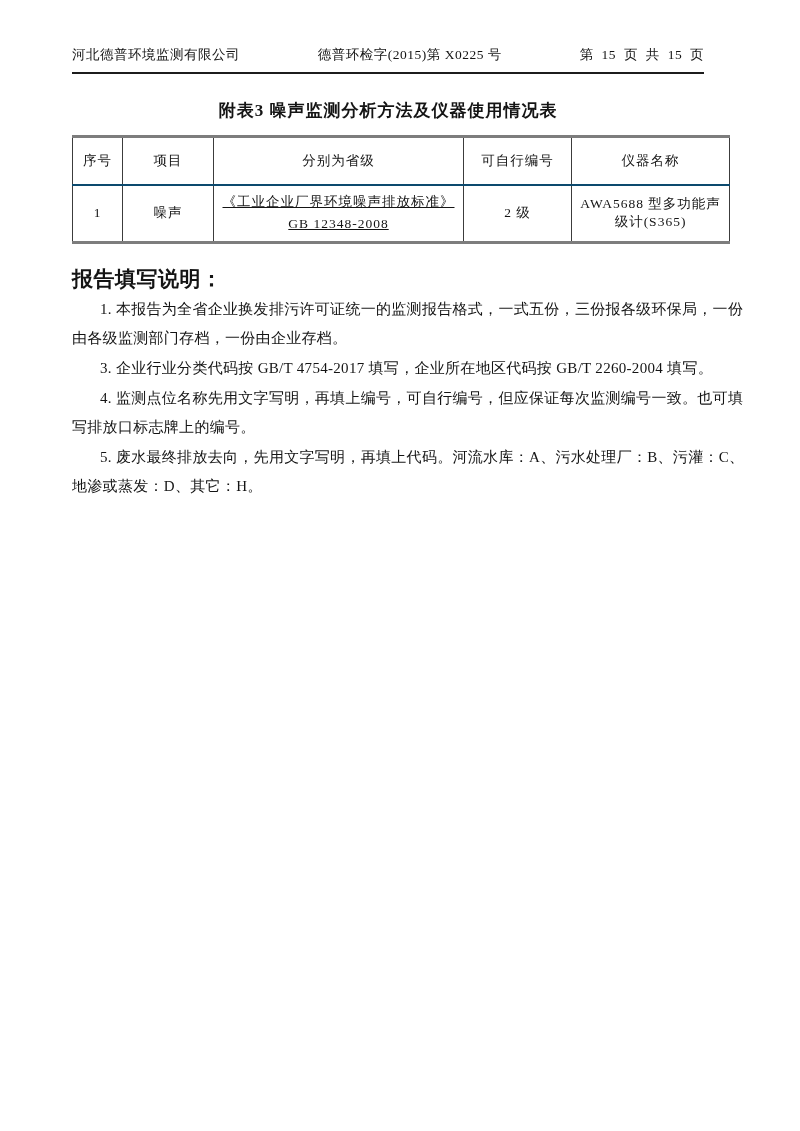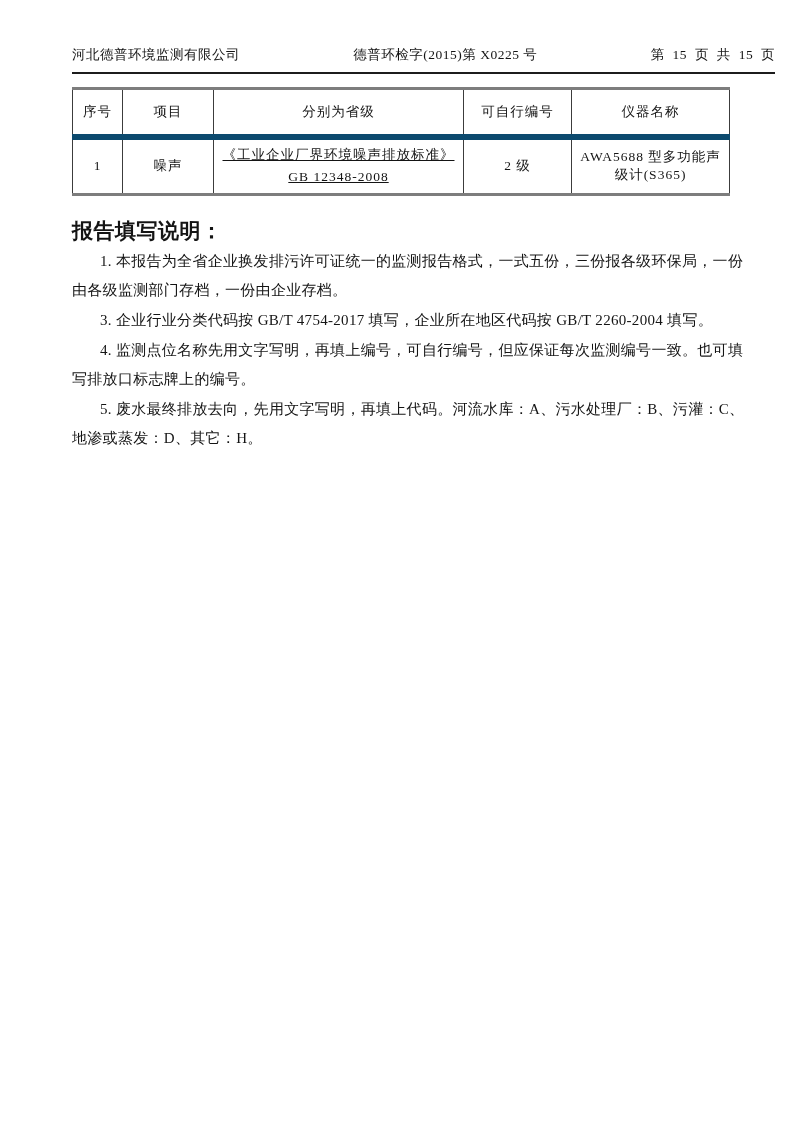--- a/index.html
+++ b/index.html
@@ -12,21 +12,21 @@
     height: 1131px;
     color: #141414;
     font-family: "Liberation Serif", "DejaVu Serif", serif;
     overflow: hidden;
   }
   .page {
     position: relative;
     width: 800px;
     height: 1131px;
     box-sizing: border-box;
-    padding: 46px 25px 0 72px;
+    padding: 46px 96px 0 72px;
   }
   
   .doc-header {
     display: flex;
     justify-content: space-between;
     align-items: baseline;
     font-size: 13.5px;
     letter-spacing: 0.5px;
     white-space: nowrap;
   }
@@ -60,21 +60,21 @@
     border-left: 1px solid #3c3c3c;
     border-right: 1px solid #3c3c3c;
     text-align: center;
     vertical-align: middle;
     font-weight: normal;
     font-size: 13.5px;
     padding: 2px 6px;
     letter-spacing: 1px;
   }
   table.method-table thead tr { height: 48px; }
-  table.method-table thead th { border-bottom: 6px solid #0c4a6e; }
+  table.method-table thead th { border-bottom: 2px solid #0c4a6e; }
   table.method-table tbody tr { height: 58px; }
   .cell-twoline div { line-height: 22px; text-decoration: underline; }
   
   .notes {
     margin-top: 21px;
     width: 676px;
     font-size: 15px;
   }
   .notes-heading {
     margin: 0;
@@ -96,20 +96,21 @@
 <div class="page">
 
   <div class="doc-header">
     <span>河北德普环境监测有限公司</span>
     <span>德普环检字(2015)第 X0225 号</span>
     <span class="pageinfo">第 15 页 共 15 页</span>
   </div>
 
   <div class="header-rule"></div>
 
+  <h1 class="doc-title">附表3 噪声监测分析方法及仪器使用情况表</h1>
 
   <table class="method-table">
     <colgroup>
       <col style="width:50px">
       <col style="width:91px">
       <col style="width:250px">
       <col style="width:108px">
       <col style="width:158px">
     </colgroup>
     <thead>

